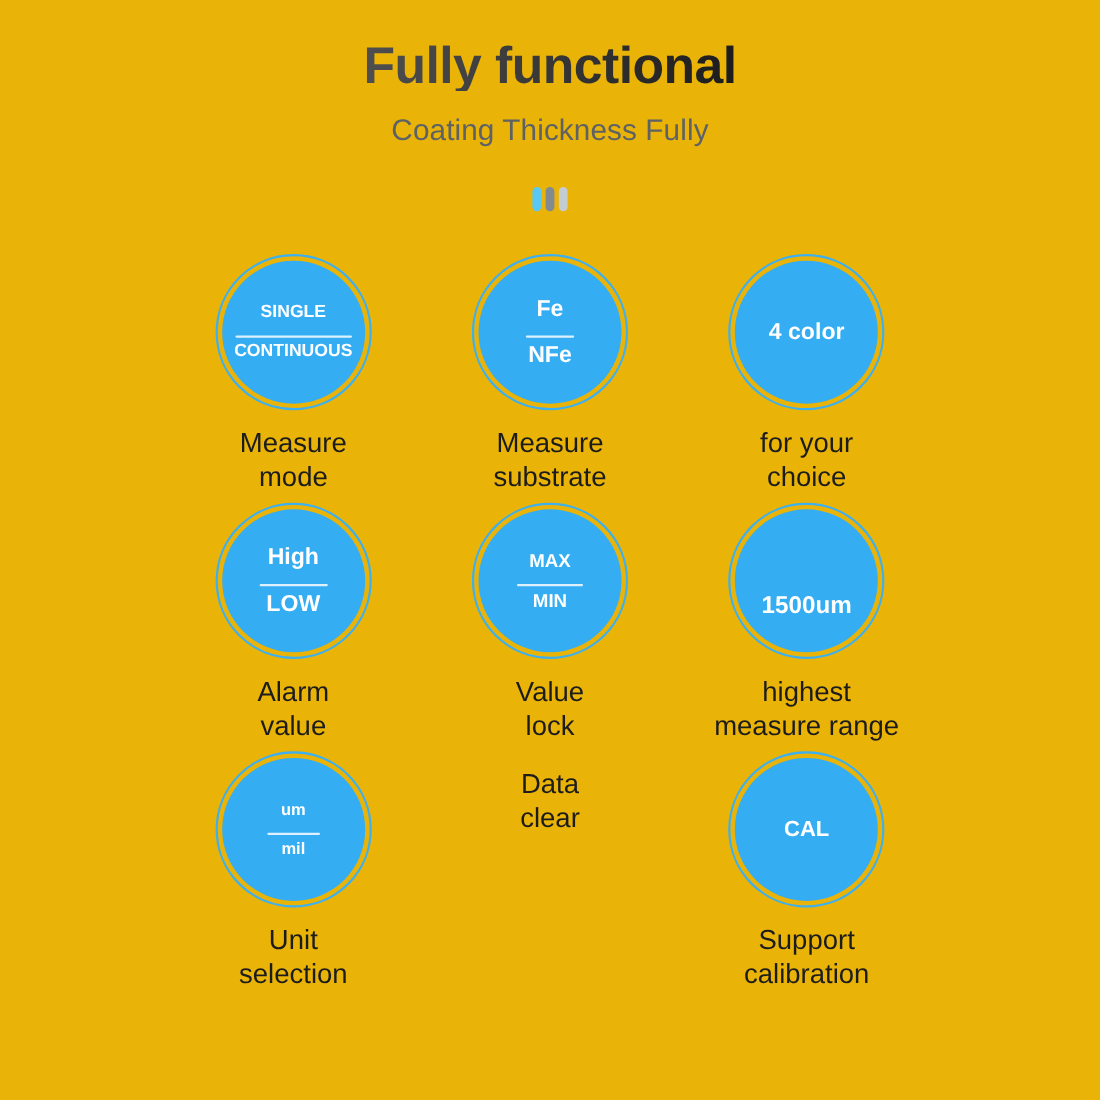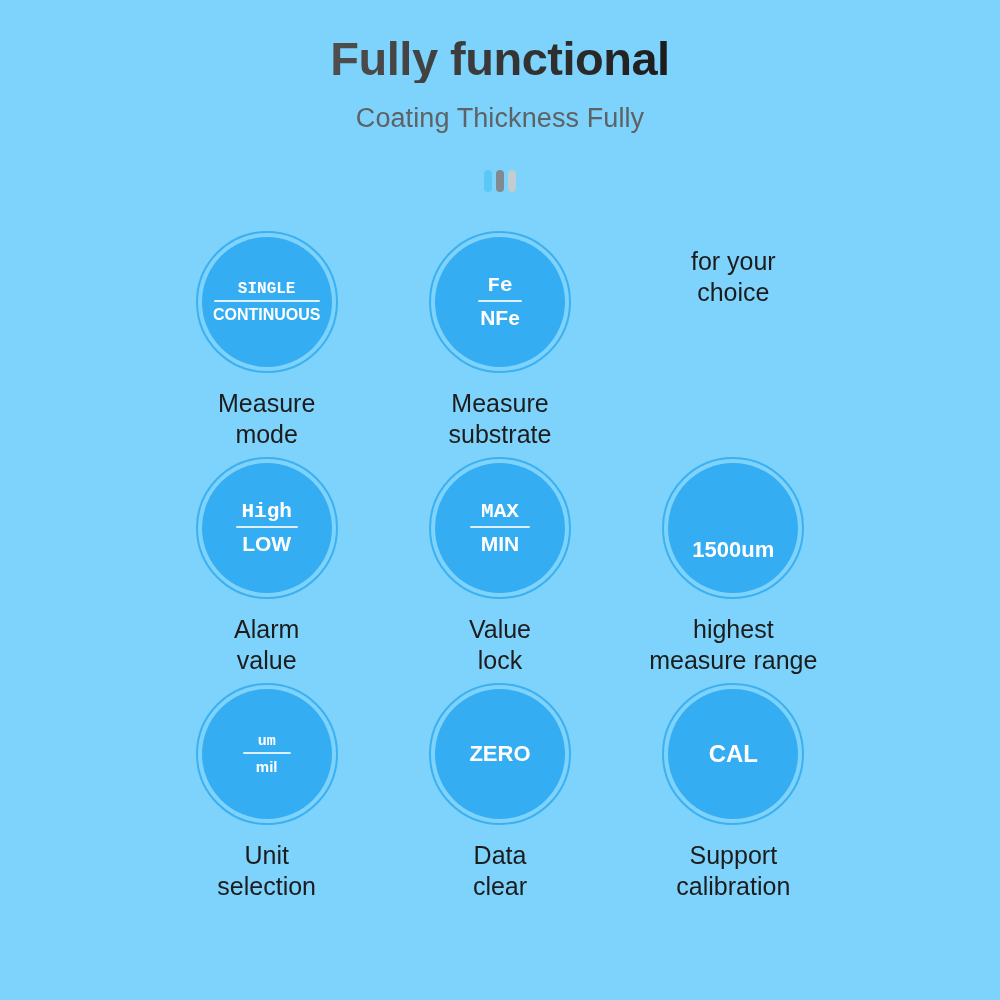--- a/index.html
+++ b/index.html
@@ -12,21 +12,21 @@
     background: #e7edf0;
     font-family: "Liberation Sans", sans-serif;
     overflow: hidden;
     position: relative;
   }
 
   .page {
     width: 1000px;
     height: 1000px;
     position: relative;
-    background: #7dd3fc;
+    background: #eab308;
   }
 
   
   .header {
     padding-top: 34px;
     text-align: center;
   }
   .title {
     font-size: 47px;
     font-weight: bold;
@@ -106,22 +106,21 @@
 
   .badge-top, .badge-bottom, .badge-single {
     font-weight: bold;
     line-height: 1.18;
     text-align: center;
     white-space: nowrap;
     color: #ffffff;
   }
   .badge-top {
     font-size: 17px;
-    padding-bottom: 1px;
-    font-family: Liberation Mono, monospace;
+    padding-bottom: 11px;
   }
   .badge-bottom {
     font-size: 17px;
     padding-top: 4px;
     text-align: right;
   }
   .rule {
     height: 2px;
     background: #eaf6fe;
     border-radius: 1px;
@@ -138,31 +137,31 @@
 
   .b-fe .badge-top,
   .b-fe .badge-bottom { font-size: 21px; }
   .b-fe .rule { width: 44px; }
 
   .b-high .badge-top,
   .b-high .badge-bottom { font-size: 21px; }
   .b-high .rule { width: 62px; }
 
   .b-max .badge-top,
-  .b-max .badge-bottom { font-size: 21px; }
+  .b-max .badge-bottom { font-size: 17px; }
   .b-max .rule { width: 60px; }
 
   .b-um .badge-top,
   .b-um .badge-bottom { font-size: 15px; }
   .b-um .rule { width: 48px; }
 
   .b-4color .badge-single { font-size: 21px; }
   .b-1500 .badge-single { font-size: 22px; margin-top: 44px; }
   .b-zero .badge-single { font-size: 22px; }
-  .b-cal .badge-single { font-size: 24px; }
+  .b-cal .badge-single { font-size: 20px; }
 
   .caption {
     margin-top: 15px;
     text-align: center;
     font-size: 25px;
     line-height: 1.22;
     color: #1c1c1c;
     white-space: pre-line;
   }
 </style>
@@ -202,20 +201,25 @@
           <span class="badge-top">Fe</span>
           <span class="rule"></span>
           <span class="badge-bottom">NFe</span>
         </div>
       </div>
       <div class="caption">Measure
 substrate</div>
     </div>
 
     <div class="cell">
+      <div class="badge b-4color">
+        <div class="badge-inner">
+          <span class="badge-single">4 color</span>
+        </div>
+      </div>
       <div class="caption">for your
 choice</div>
     </div>
 
     <div class="cell">
       <div class="badge b-high">
         <div class="badge-inner">
           <span class="badge-top">High</span>
           <span class="rule"></span>
           <span class="badge-bottom">LOW</span>
@@ -253,25 +257,20 @@
           <span class="badge-top">um</span>
           <span class="rule"></span>
           <span class="badge-bottom">mil</span>
         </div>
       </div>
       <div class="caption">Unit
 selection</div>
     </div>
 
     <div class="cell">
-      <div class="badge b-zero">
-        <div class="badge-inner">
-          <span class="badge-single">ZERO</span>
-        </div>
-      </div>
       <div class="caption">Data
 clear</div>
     </div>
 
     <div class="cell">
       <div class="badge b-cal">
         <div class="badge-inner">
           <span class="badge-single">CAL</span>
         </div>
       </div>

